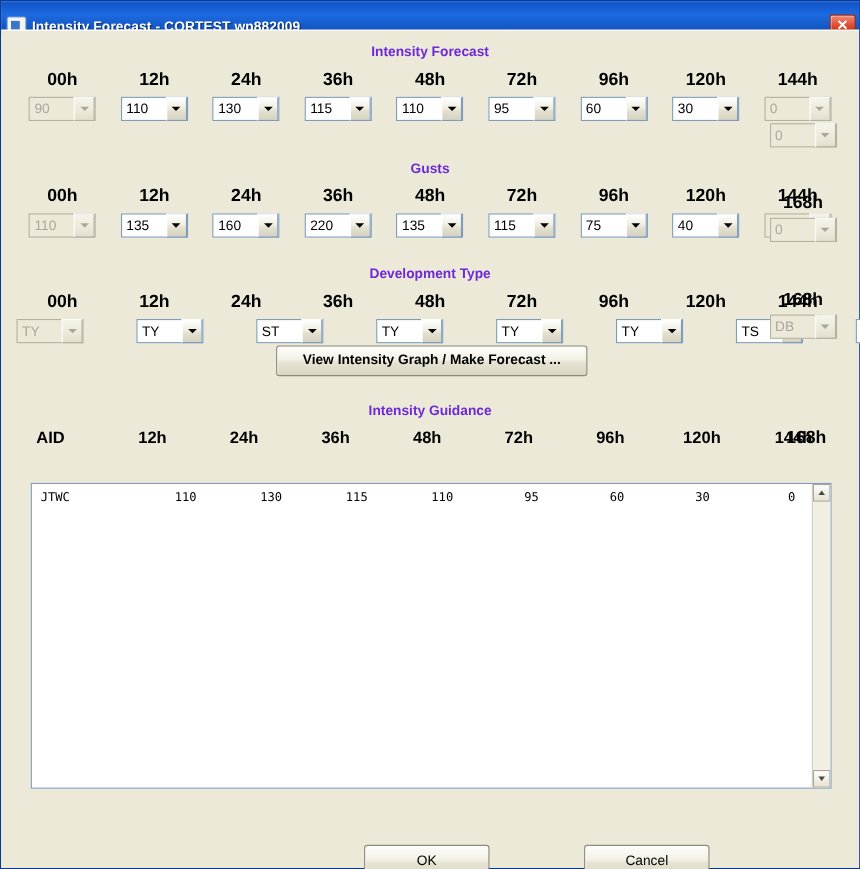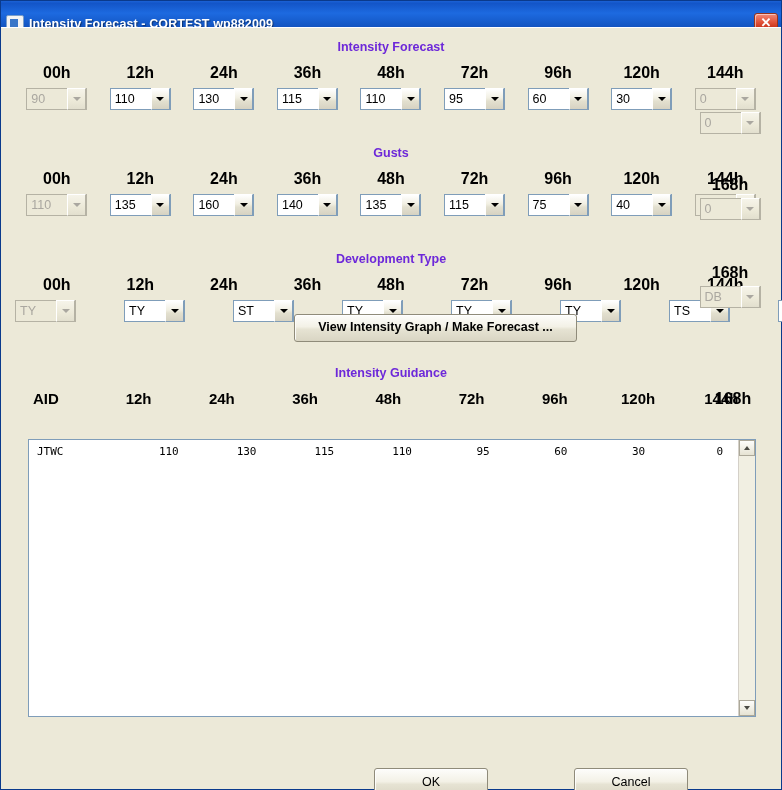--- a/index.html
+++ b/index.html
@@ -168,21 +168,20 @@
   
   .btn {
     background: linear-gradient(to bottom, #fdfdfb 0%, #f3f1e6 45%, #e6e3d3 55%, #d9d5c3 100%);
     border: 1px solid #8f8b7a;
     border-radius: 3px;
     font-size: 12.5px;
     font-weight: bold;
     color: #000;
     text-align: center;
     box-shadow: inset 1px 1px 0 rgba(255,255,255,0.85);
-    margin-left: 43px;
   }
   .btn.plain { font-weight: normal; }
 
   .graph-btn {
     position: absolute;
     left: 250px;
     top: 286px;
     width: 281px;
     height: 26px;
     line-height: 24px;
@@ -393,21 +392,21 @@
           </div>
         </div>
       <div class="ctl-cell">
           <div class="combo">
             <span class="val">160</span>
             <span class="arrow"></span>
           </div>
         </div>
       <div class="ctl-cell">
           <div class="combo">
-            <span class="val">140</span>
+            <span class="val">220</span>
             <span class="arrow"></span>
           </div>
         </div>
       <div class="ctl-cell">
           <div class="combo">
             <span class="val">135</span>
             <span class="arrow"></span>
           </div>
         </div>
       <div class="ctl-cell">
@@ -435,21 +434,21 @@
           </div>
         </div>
     </div>
     <div class="ctl-cell" style="position:absolute; right:14px; top:170px; width:74px;">
         <div class="combo disabled">
           <span class="val">0</span>
           <span class="arrow"></span>
         </div>
       </div>
 
-    <div class="section-title" style="margin-top:36px;">Development Type</div>
+    <div class="section-title" style="margin-top:26px;">Development Type</div>
 
     <div class="row" style="margin-top:10px;">
       <div class="hdr-cell">00h</div>
       <div class="hdr-cell">12h</div>
       <div class="hdr-cell">24h</div>
       <div class="hdr-cell">36h</div>
       <div class="hdr-cell">48h</div>
       <div class="hdr-cell">72h</div>
       <div class="hdr-cell">96h</div>
       <div class="hdr-cell">120h</div>

